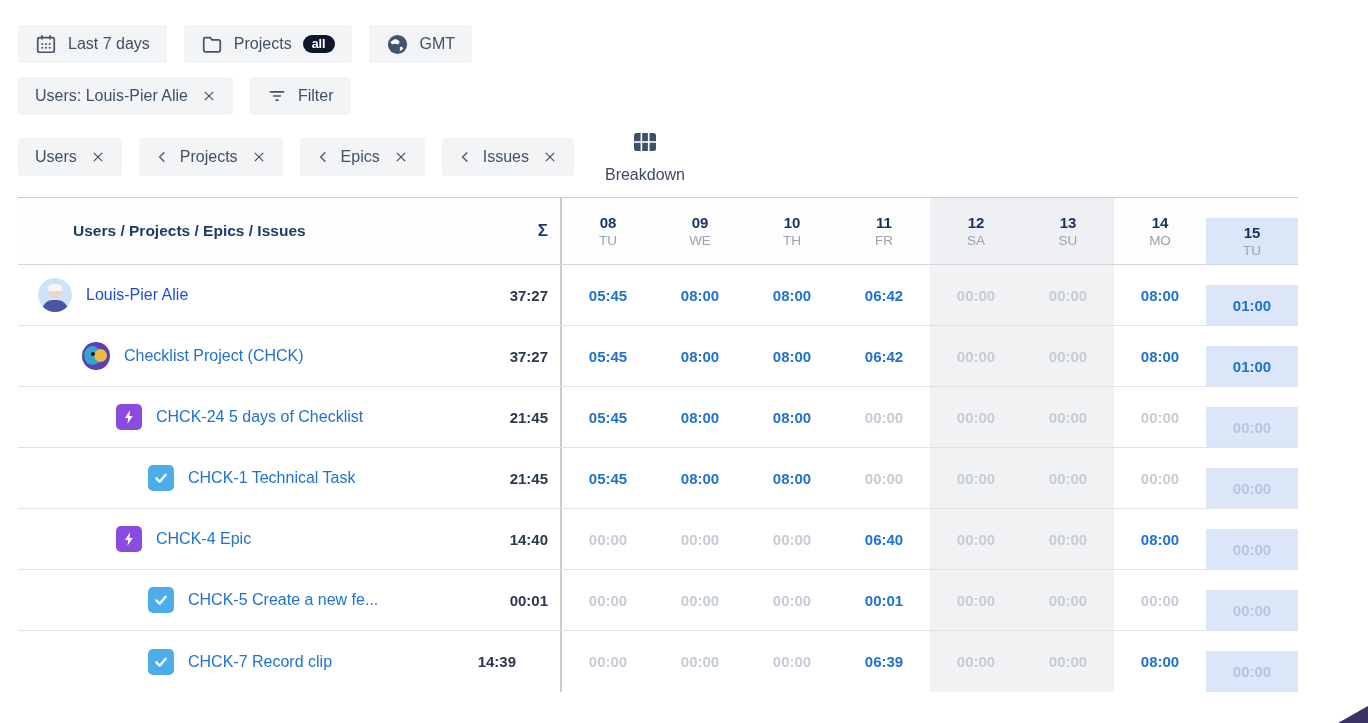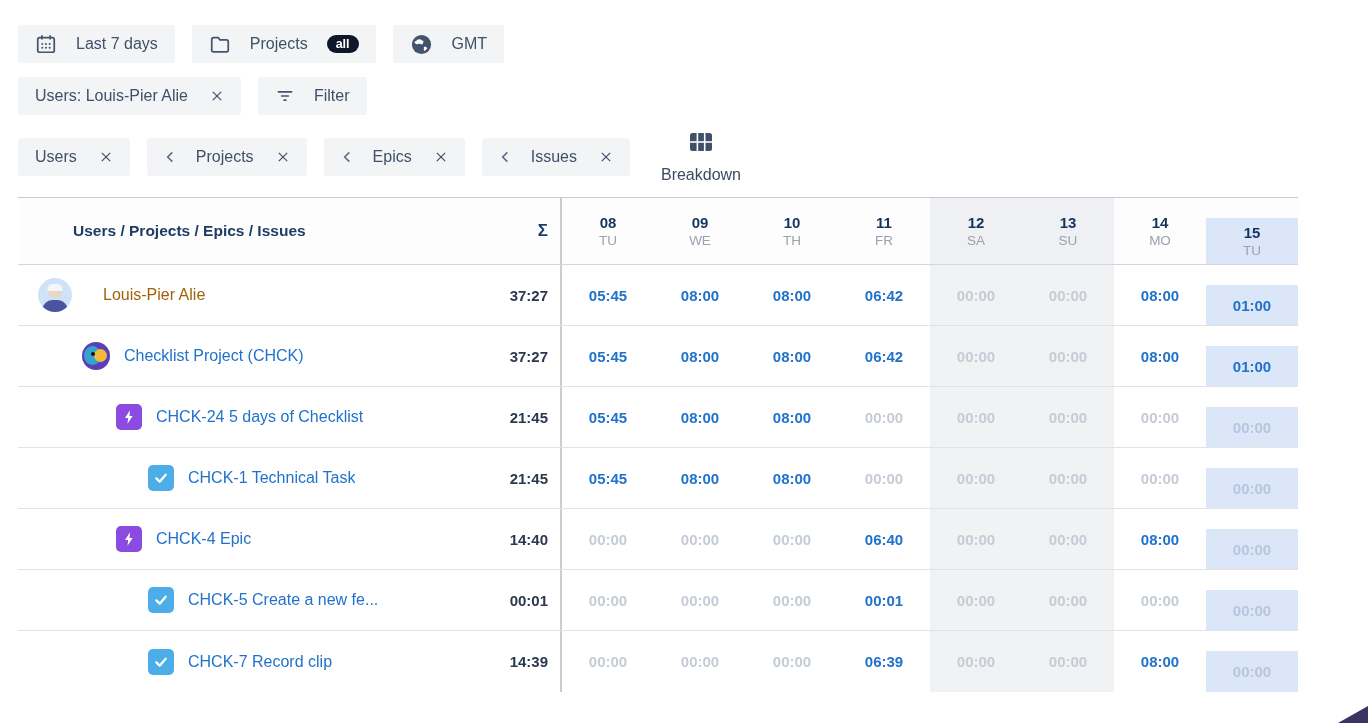--- a/index.html
+++ b/index.html
@@ -13,21 +13,21 @@
   }
   .app { position:absolute; inset:0; }
 
   
   .tb-row { display:flex; align-items:center; gap:17px; margin-left:18px; }
   .tb-row1 { margin-top:25px; }
   .tb-row2 { margin-top:14px; }
   .tb-row3 { margin-top:15px; }
 
   .btn, .chip {
-    display:inline-flex; align-items:center; gap:19px;
+    display:inline-flex; align-items:center; gap:11px;
     height:38px; padding:0 17px;
     background:#f3f4f6; border-radius:3px; border:none;
     font-family:inherit; font-size:16px; color:#3f5068; cursor:pointer;
     white-space:nowrap;
   }
   .badge {
     background:#0f172a; color:#fff; font-size:12.5px; font-weight:bold;
     padding:3px 9px; border-radius:11px; line-height:1;
   }
   .icn { display:inline-flex; flex:none; }
@@ -36,21 +36,21 @@
 
   .breakdown { display:inline-flex; align-items:center; gap:12px; margin-left:14px;
     font-size:16px; color:#3c4a63; cursor:pointer;flex-direction:column; }
 
   
   .table {
     position:absolute; left:18px; top:197px; width:1280px;
     border-top:1px solid #c8ccd2;
   }
   .t-row { display:flex; align-items:stretch; height:61px; border-bottom:1px solid #e0e2e6; }
-  .t-row:last-child { border-bottom:none; }
+  .t-row:last-child { border-bottom:none;gap:32px; }
   .t-header { display:flex; height:67px; border-bottom:1px solid #d2d5da; background:#fdfdfe; }
 
   .cell-name { flex:1 1 auto; min-width:0; display:flex; align-items:center; gap:14px; overflow:hidden;text-align:center; }
   .header-name { font-weight:bold; font-size:15.5px; color:#1e3c66; padding-left:55px; }
   .cell-sum { flex:0 0 55px; display:flex; align-items:center; justify-content:flex-end; padding-right:12px; }
   .header-sum { font-weight:bold; font-size:17px; color:#1e3c66; }
   .row-sum { font-weight:bold; font-size:15px; color:#2a3950; }
 
   .dates { flex:0 0 738px; display:flex; border-left:2px solid #c8cdd4; }
   .day, .val { flex:0 0 92px; display:flex; align-items:center; justify-content:center; }
@@ -60,21 +60,21 @@
 
   .col-weekend { background:#f1f2f4; }
   .col-today { background:#dbe7f9;margin-top:20px; }
   .t-header .col-weekend { background:#eef0f3; }
 
   .val { font-size:15px; font-weight:bold; cursor:pointer; }
   .v-n { color:#2172cc; }
   .v-z { color:#c5ccd6; }
   .col-today.v-z { color:#b7c5de; }
 
-  .label-user { font-size:16px; color:#a16207; cursor:pointer; overflow:hidden; text-overflow:ellipsis; white-space:nowrap;margin-left:17px; }
+  .label-user { font-size:16px; color:#1d4ed8; cursor:pointer; overflow:hidden; text-overflow:ellipsis; white-space:nowrap; }
   .label-link { font-size:16px; color:#2172cc; cursor:pointer; overflow:hidden; text-overflow:ellipsis; white-space:nowrap; }
 
   .indent-user { padding-left:20px; }
   .indent-project { padding-left:64px; }
   .indent-epic { padding-left:98px; }
   .indent-task { padding-left:130px; }
 
   
   .sq { width:26px; height:26px; border-radius:5px; display:inline-flex;
         align-items:center; justify-content:center; flex:none; }

